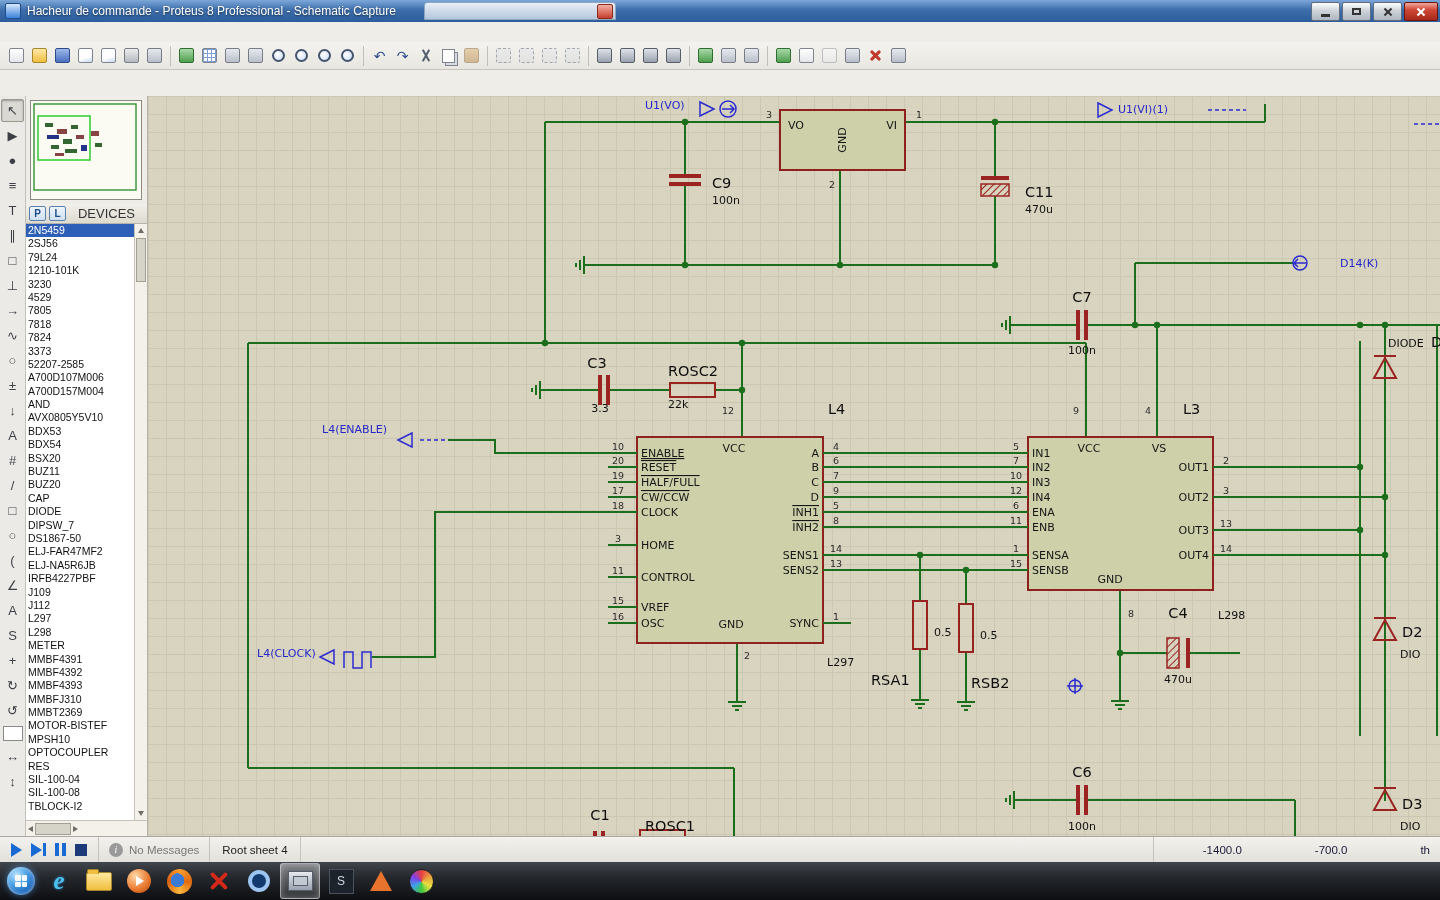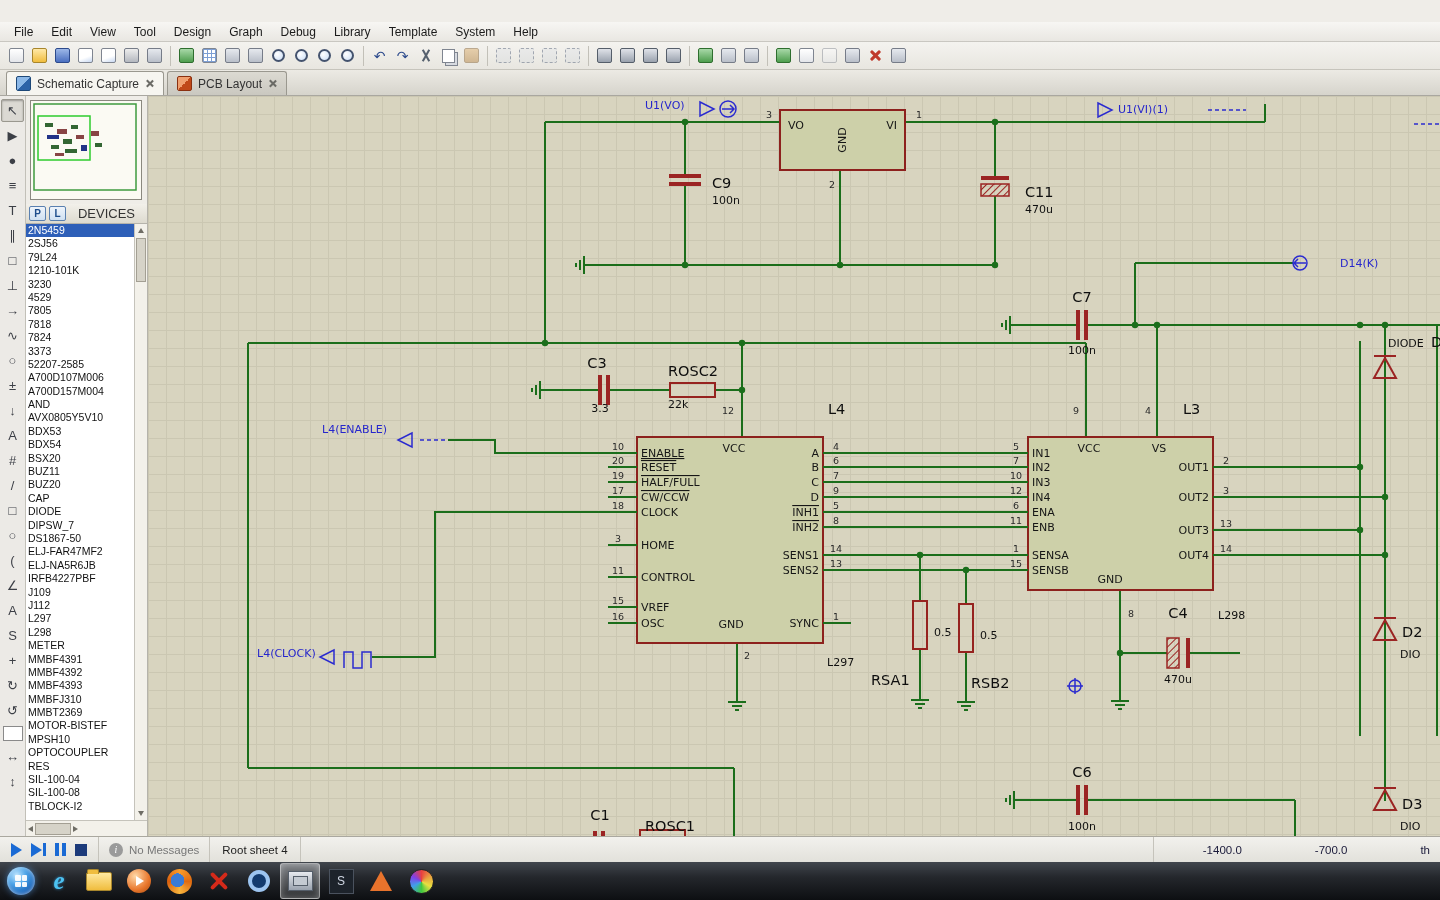--- a/index.html
+++ b/index.html
@@ -157,35 +157,42 @@
   .net::after{content:"";position:absolute;left:3px;bottom:-4px;width:4px;height:3px;background:#e8e8e8;}
   .flag-ico{width:10px;height:10px;background:#e8e8e8;clip-path:polygon(0 0,100% 0,80% 50%,100% 100%,0 100%);opacity:.9;}
   .clock{text-align:center;line-height:13px;padding:0 6px;}
   .show-desktop{width:10px;height:38px;background:linear-gradient(#3a3f45,#17191d);border-left:1px solid #5a5e64;margin-left:5px;}
 </style>
 </head>
 <body>
 
 <div id="app">
 
-
-  <div class="menubar">
-
-  <span class="menu-item">File</span>
-      <span class="menu-item">Edit</span>
-      <span class="menu-item">View</span>
-      <span class="menu-item">Tool</span>
-      <span class="menu-item">Design</span>
-      <span class="menu-item">Graph</span>
-      <span class="menu-item">Debug</span>
-      <span class="menu-item">Library</span>
-      <span class="menu-item">Template</span>
-      <span class="menu-item">System</span>
-      <span class="menu-item">Help</span>
+  <div class="titlebar">
+    <div class="app-ico"></div>
+    <span class="title-text">Hacheur de commande - Proteus 8 Professional - Schematic Capture</span>
+    <div class="bgwin">
+      <div class="bgwin-x"></div>
     </div>
+    <div class="win-controls">
+      <div class="wbtn">
+          <div class="gl-min"></div>
+        </div>
+      <div class="wbtn">
+          <div class="gl-max"></div>
+        </div>
+      <div class="wbtn">
+          <div class="gl-x"></div>
+        </div>
+      <div class="wbtn red">
+          <div class="gl-xw"></div>
+        </div>
+    </div>
+  </div>
+
 
   <div class="toolbar">
     <div class="tbb">
         <div class="ic ic-doc"></div>
       </div>
     <div class="tbb">
         <div class="ic ic-open"></div>
       </div>
     <div class="tbb">
         <div class="ic ic-save"></div>
@@ -293,32 +300,20 @@
         <div class="ic ic-misc"></div>
       </div>
     <div class="tbb">
         <div class="ic-redx"></div>
       </div>
     <div class="tbb">
         <div class="ic ic-misc"></div>
       </div>
   </div>
 
-  <div class="tabbar">
-    <div class="tab active">
-      <div class="tab-ico isis"></div>
-      <span>Schematic Capture</span>
-      <div class="tab-x"></div>
-    </div>
-    <div class="tab">
-      <div class="tab-ico ares"></div>
-      <span>PCB Layout</span>
-      <div class="tab-x"></div>
-    </div>
-  </div>
 
   <div class="main">
 
     <div class="toolcol">
       <div class="tool pressed">↖</div>
       <div class="tool">▶</div>
       <div class="tool">●</div>
       <div class="tool">≡</div>
       <div class="tool">T</div>
       <div class="tool">∥</div>

